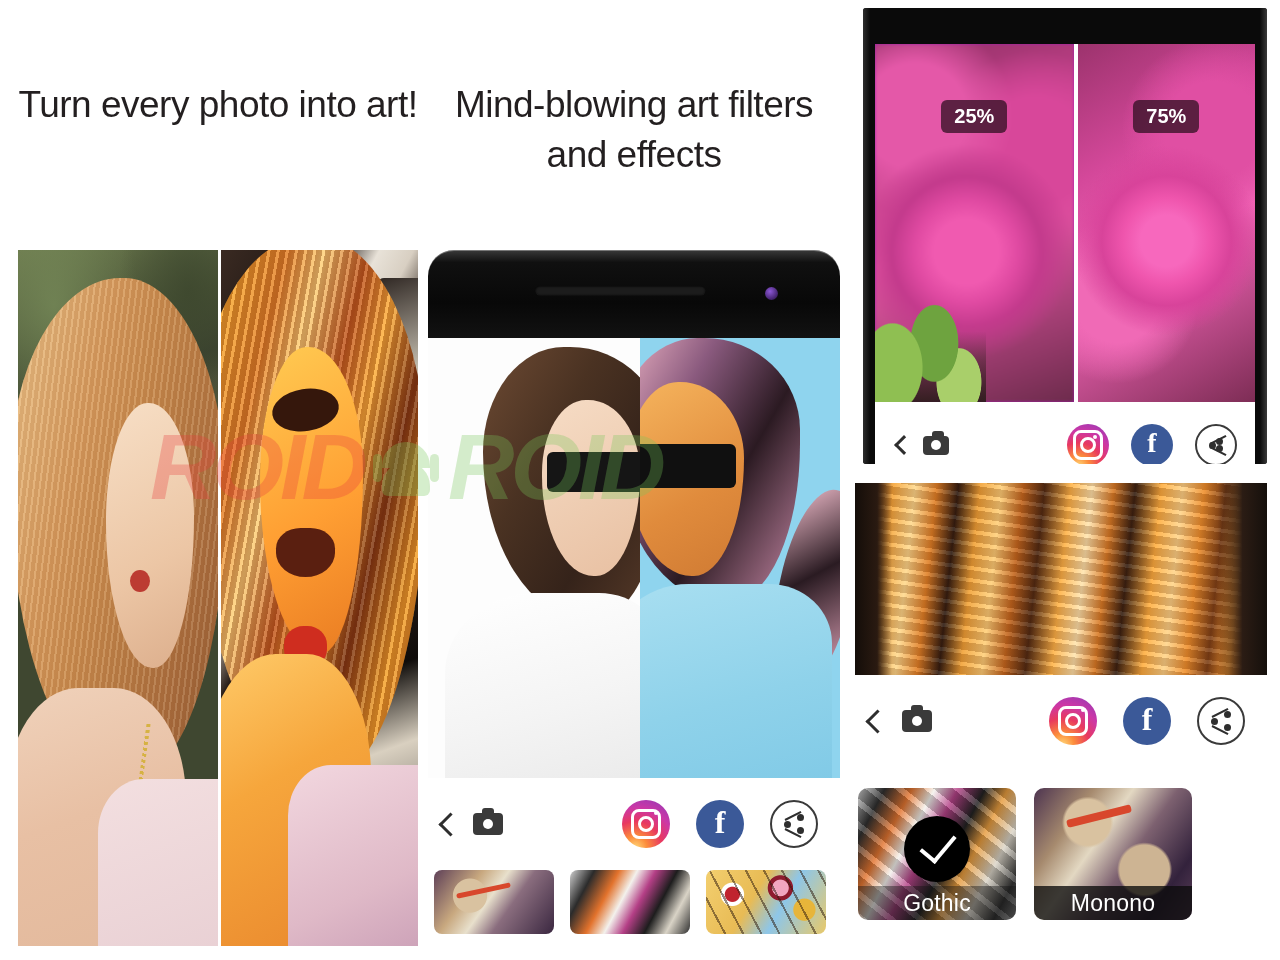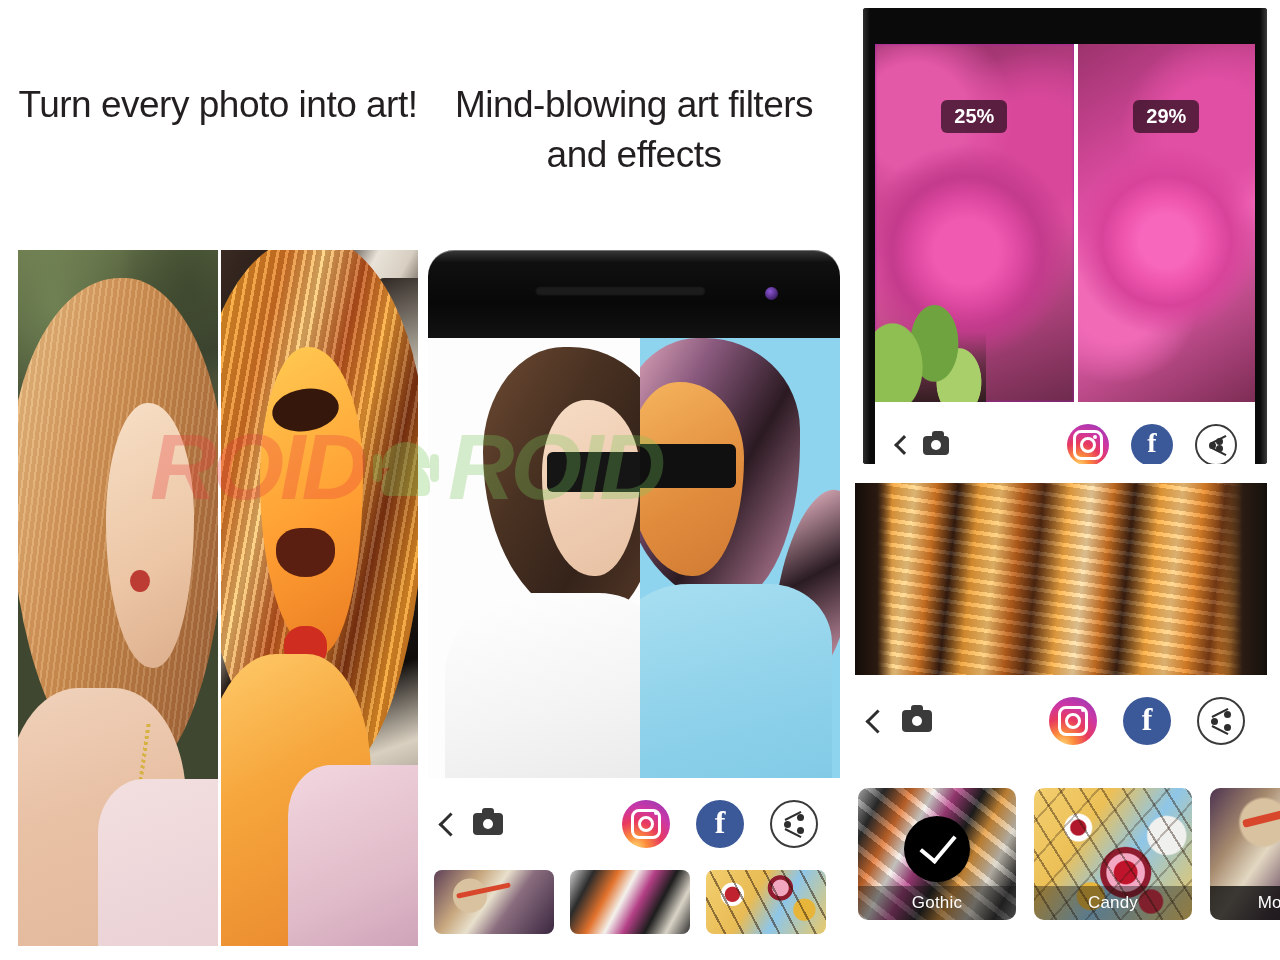--- a/index.html
+++ b/index.html
@@ -370,21 +370,21 @@
       radial-gradient(circle at 70% 62%, #cdb493 0 18%, transparent 20%),
       linear-gradient(125deg,#4d3450 0%, #a68a6e 24%, #e3d8c2 40%, #7d6170 58%, #33223c 82%, #5c4059 100%); }
   .fc-mononoke .art::after{ content:""; position:absolute; left:20%; top:18%; width:42%; height:6%;
       background:#d8472c; border-radius:3px; transform:rotate(-14deg); }
   .fcard .label-bar {
     position:absolute; left:0; bottom:0; width:100%; height:34px;
     background:rgba(20,20,20,.42);
     display:flex; align-items:center; justify-content:center;
   }
   .fc-mononoke .label-bar { background:rgba(12,12,12,.78); }
-  .fcard .label-bar span { color:#fff; font-size:17px; letter-spacing:.2px; }
+  .fcard .label-bar span { color:#fff; font-size:23px; letter-spacing:.2px; }
   .check-badge {
     position:absolute; left:50%; top:46%; transform:translate(-50%,-50%);
     width:66px; height:66px; border-radius:50%; background:#000;
     display:flex; align-items:center; justify-content:center;
   }
   .check-badge .tick {
     width:20px; height:34px; border-right:4px solid #fff; border-bottom:4px solid #fff;
     transform:rotate(40deg) translate(-2px,-4px);
   }
 
@@ -501,21 +501,21 @@
 
     <div class="dev-screen">
       <div class="flower-row">
         <div class="fl-pane fl-25">
           <div class="fl-bg-a"></div>
           <div class="fl-leaves"></div>
           <div class="pct-badge">25%</div>
         </div>
         <div class="fl-pane fl-50">
           <div class="fl-bg-b"></div>
-          <div class="pct-badge">29%</div>
+          <div class="pct-badge">75%</div>
         </div>
       </div>
 
       <div class="sharebar" id="device-sharebar">
         <div class="sb-left">
           <div class="chev"></div>
           <div class="cam"></div>
         </div>
         <div class="sb-right">
           <div class="ig">
@@ -570,26 +570,20 @@
     <div class="fcard fc-gothic">
       <div class="art"></div>
       <div class="check-badge">
         <div class="tick"></div>
       </div>
       <div class="label-bar">
         <span>Gothic</span>
       </div>
     </div>
 
-    <div class="fcard fc-candy">
-      <div class="art"></div>
-      <div class="label-bar">
-        <span>Candy</span>
-      </div>
-    </div>
 
     <div class="fcard fc-mononoke">
       <div class="art"></div>
       <div class="label-bar">
         <span>Monono</span>
       </div>
     </div>
   </div>
 
   <div id="watermark">

